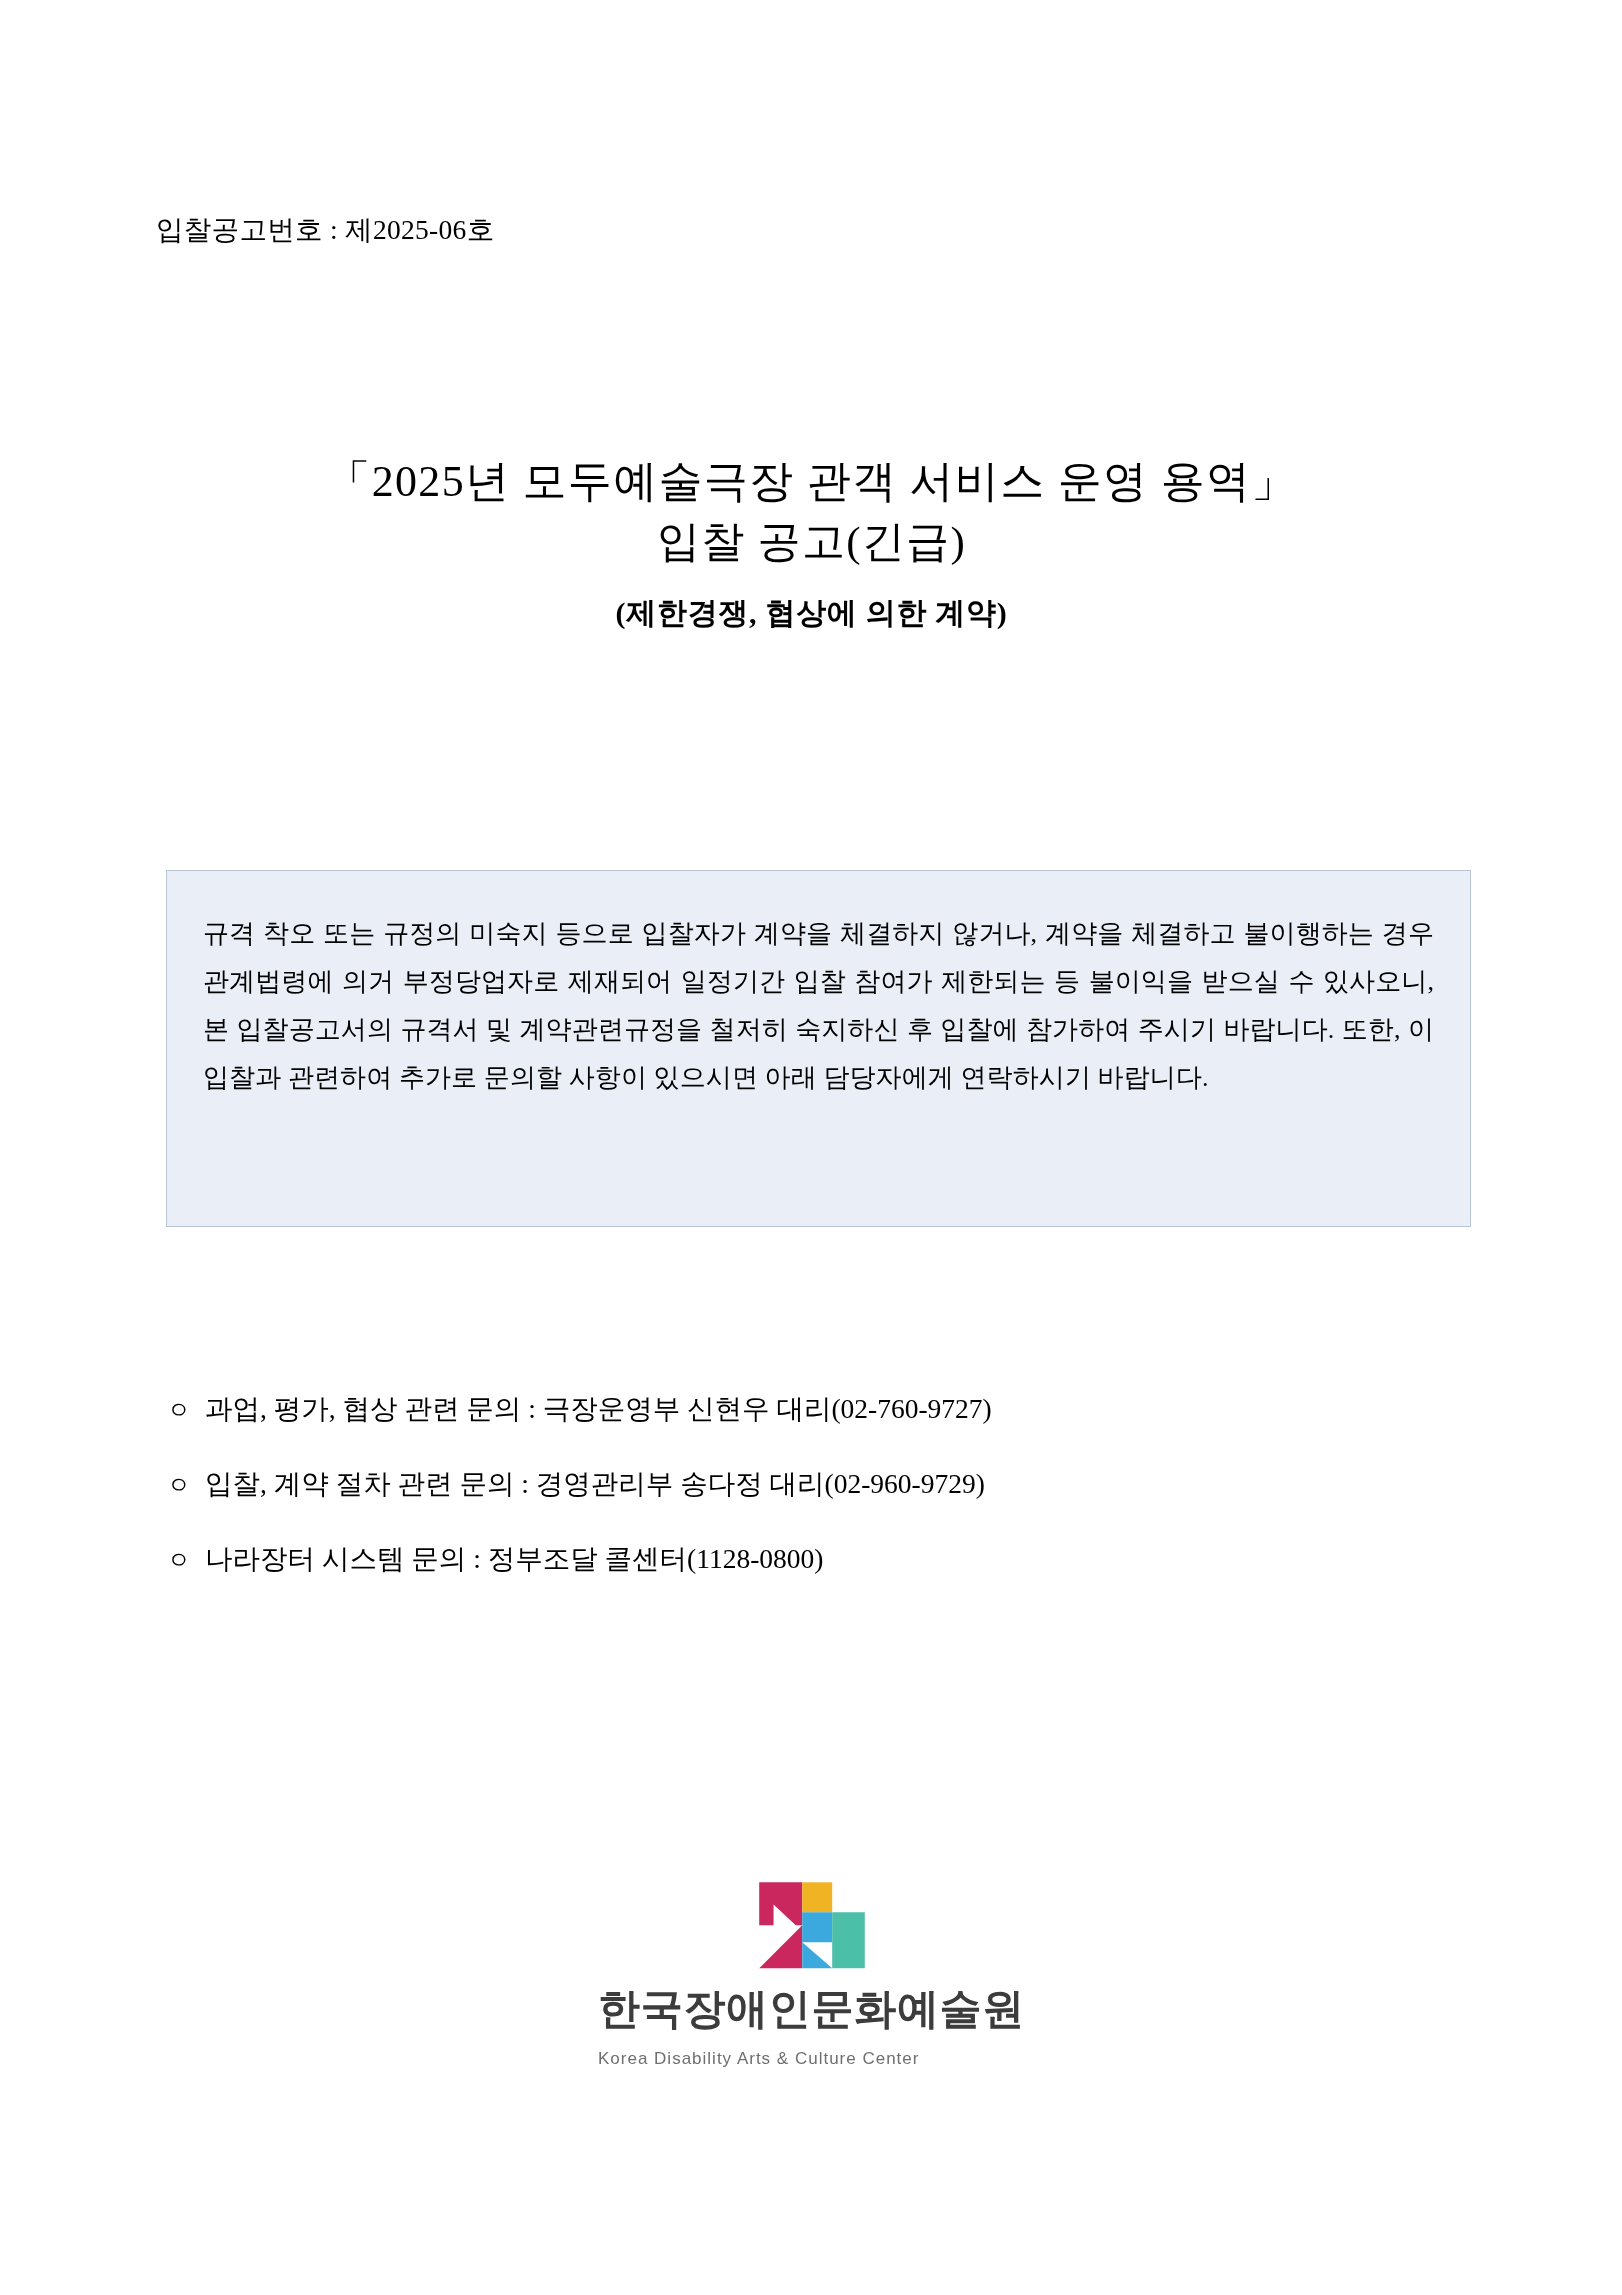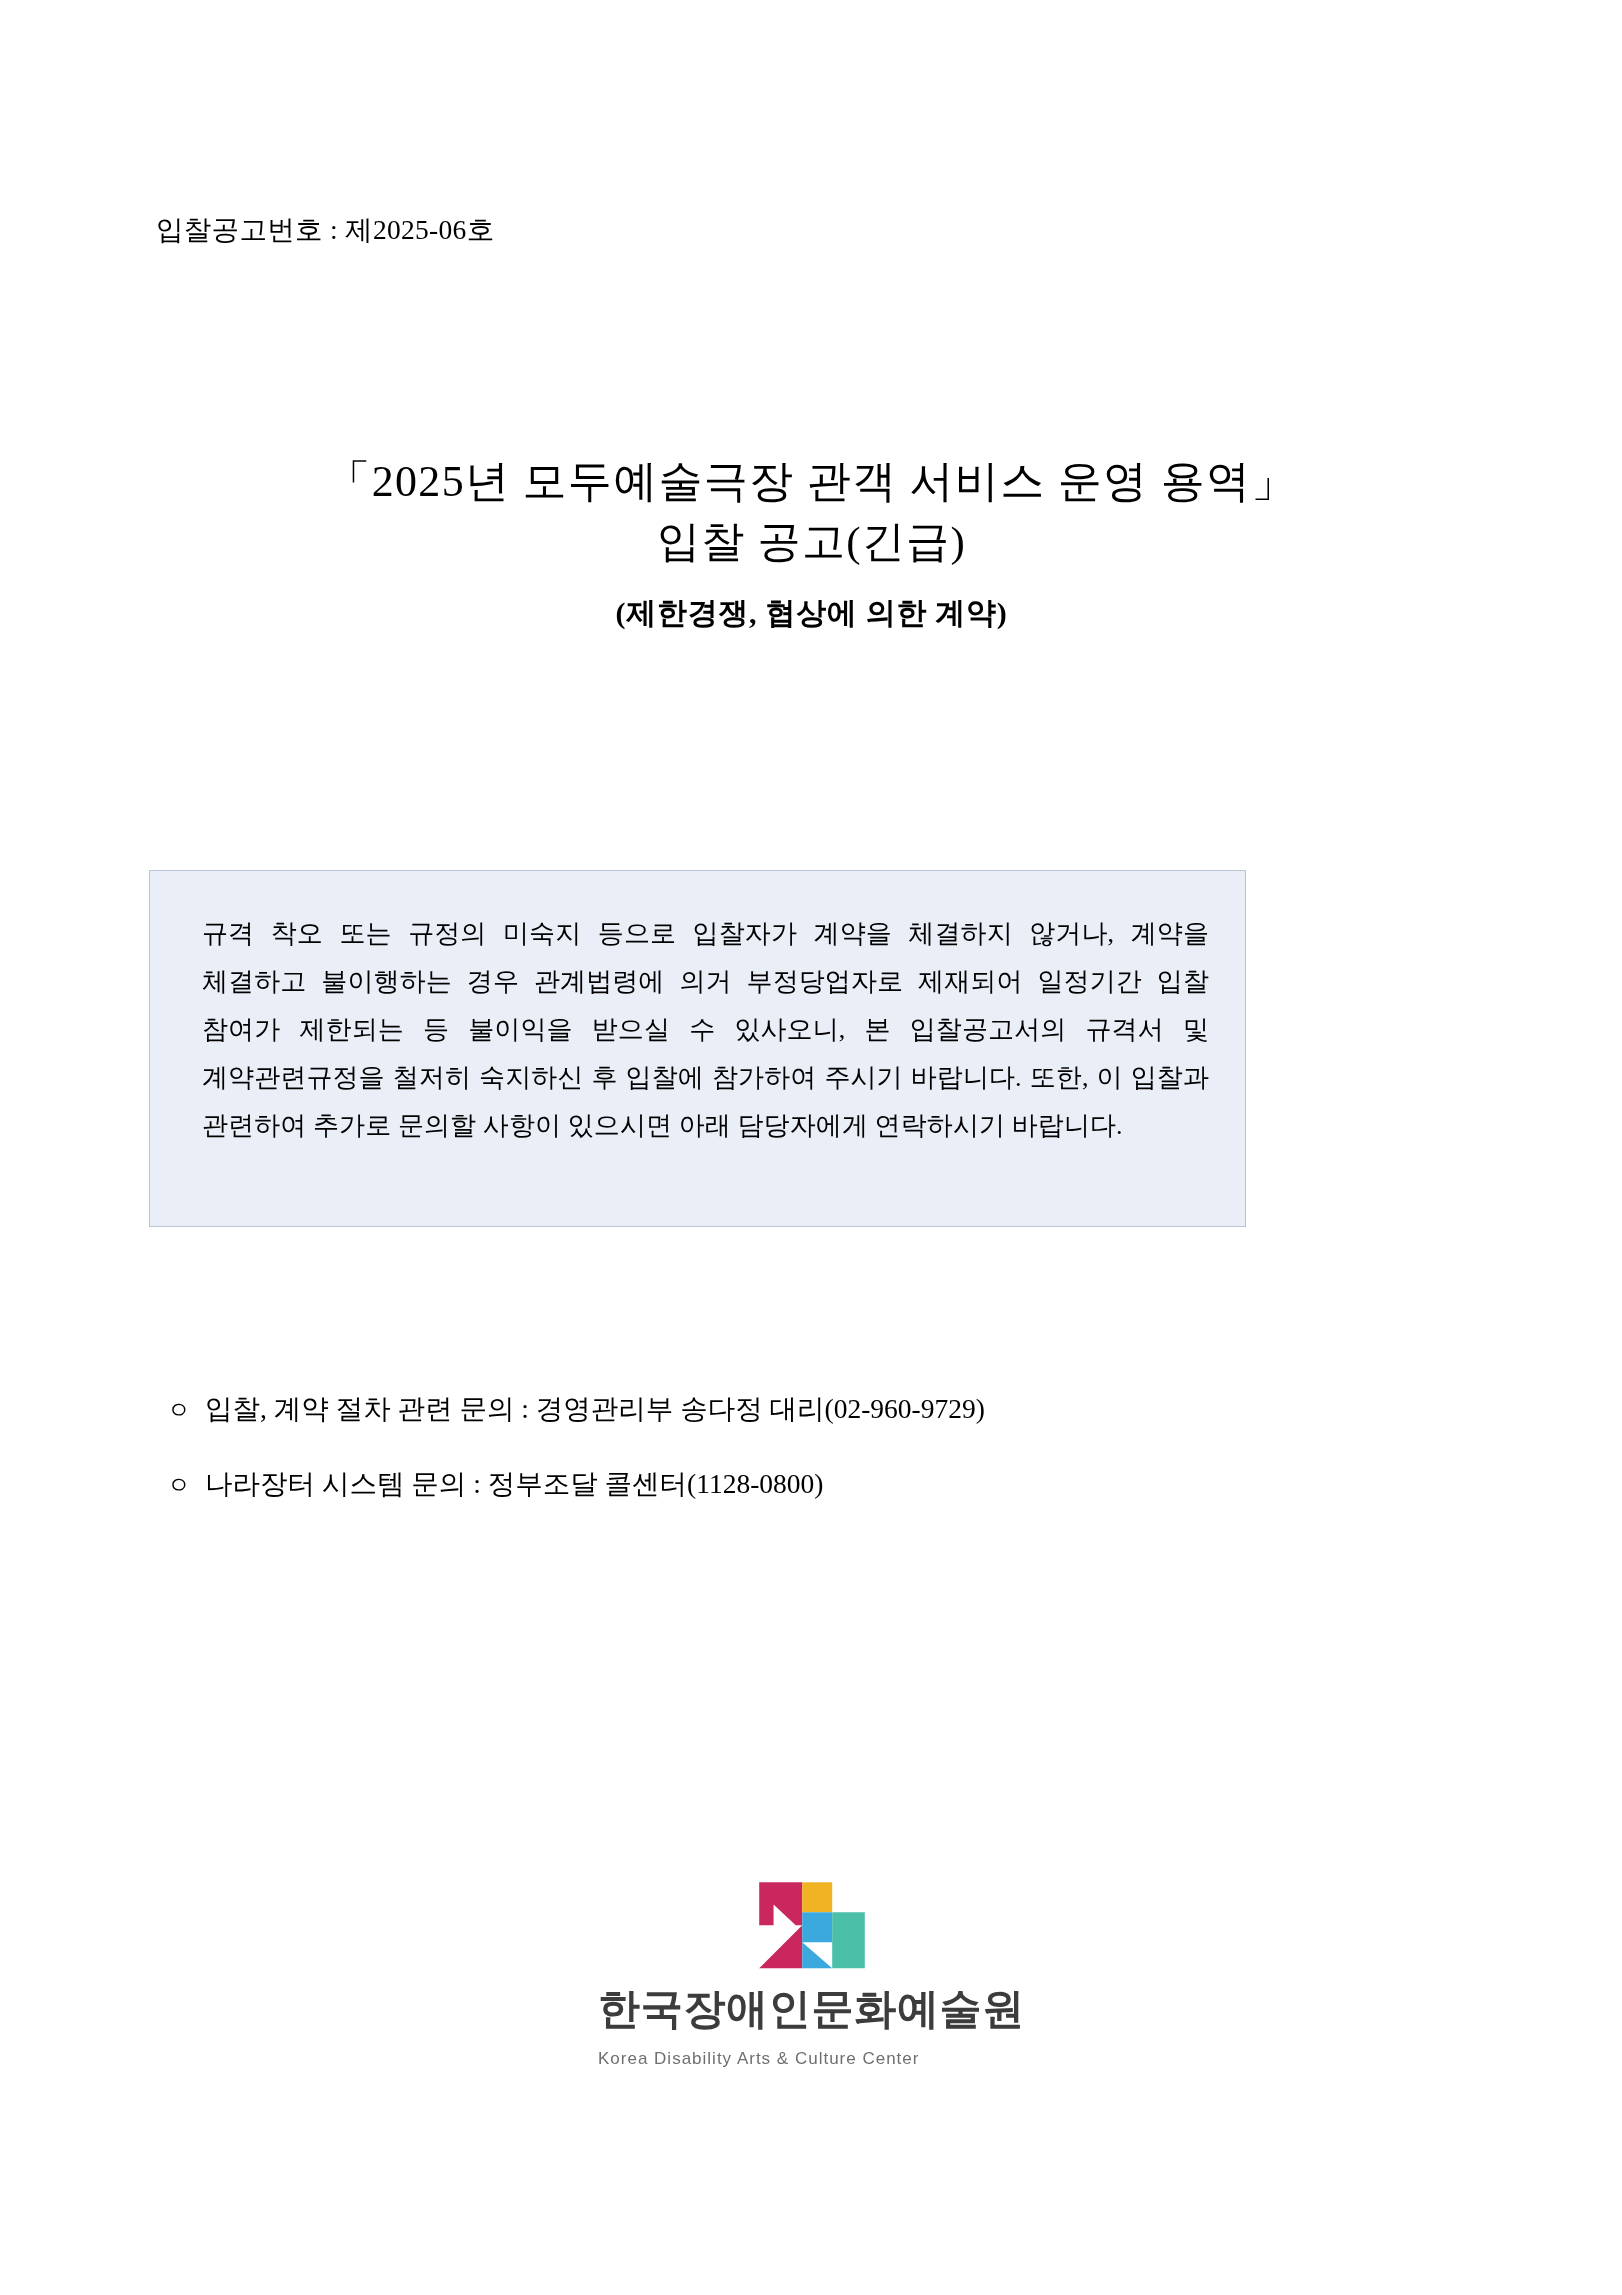--- a/index.html
+++ b/index.html
@@ -56,28 +56,28 @@
     font-size: 30px;
     font-weight: bold;
     letter-spacing: 0.7px;
     margin-top: 22px;
     white-space: nowrap;
   }
 
   
   .warning-box {
     position: absolute;
-    left: 149px;
+    left: 166px;
     top: 870px;
-    width: 1097px;
+    width: 1305px;
     min-height: 357px;
     background: #eaeff7;
     border: 0.7px solid #b9c4d4;
     box-sizing: border-box;
-    padding: 39px 36px 36px 52px;
+    padding: 39px 36px 36px 36px;
   }
   .warning-text {
     font-size: 26px;
     line-height: 1.85;
     text-align: justify;
     text-justify: inter-ideograph;
     word-break: keep-all;
     letter-spacing: 0.1px;
   }
 
@@ -156,20 +156,23 @@
     <div class="title-line1">「2025년 모두예술극장 관객 서비스 운영 용역」</div>
     <div class="title-line2">입찰 공고(긴급)</div>
     <div class="title-sub">(제한경쟁, 협상에 의한 계약)</div>
   </div>
 
   <div class="warning-box">
     <div class="warning-text">규격 착오 또는 규정의 미숙지 등으로 입찰자가 계약을 체결하지 않거나, 계약을 체결하고 불이행하는 경우 관계법령에 의거 부정당업자로 제재되어 일정기간 입찰 참여가 제한되는 등 불이익을 받으실 수 있사오니, 본 입찰공고서의 규격서 및 계약관련규정을 철저히 숙지하신 후 입찰에 참가하여 주시기 바랍니다. 또한, 이 입찰과 관련하여 추가로 문의할 사항이 있으시면 아래 담당자에게 연락하시기 바랍니다.</div>
   </div>
 
   <div class="contacts">
+    <div class="contact-item">
+      <span class="contact-bullet">ㅇ</span><span>과업, 평가, 협상 관련 문의 : 극장운영부 신현우 대리(02-760-9727)</span>
+    </div>
     <div class="contact-item">
       <span class="contact-bullet">ㅇ</span><span>입찰, 계약 절차 관련 문의 : 경영관리부 송다정 대리(02-960-9729)</span>
     </div>
     <div class="contact-item">
       <span class="contact-bullet">ㅇ</span><span>나라장터 시스템 문의 : 정부조달 콜센터(1128-0800)</span>
     </div>
   </div>
 
   <div class="logo-wrap">
     <div class="logo-inner">

